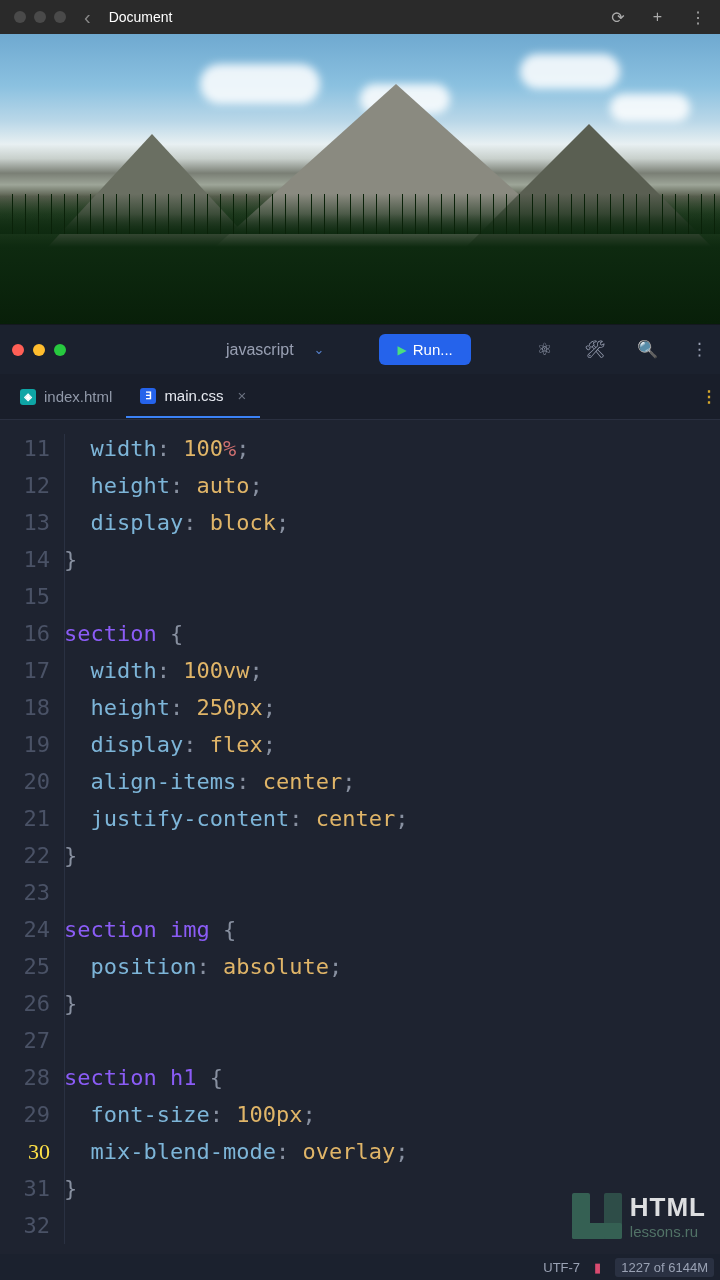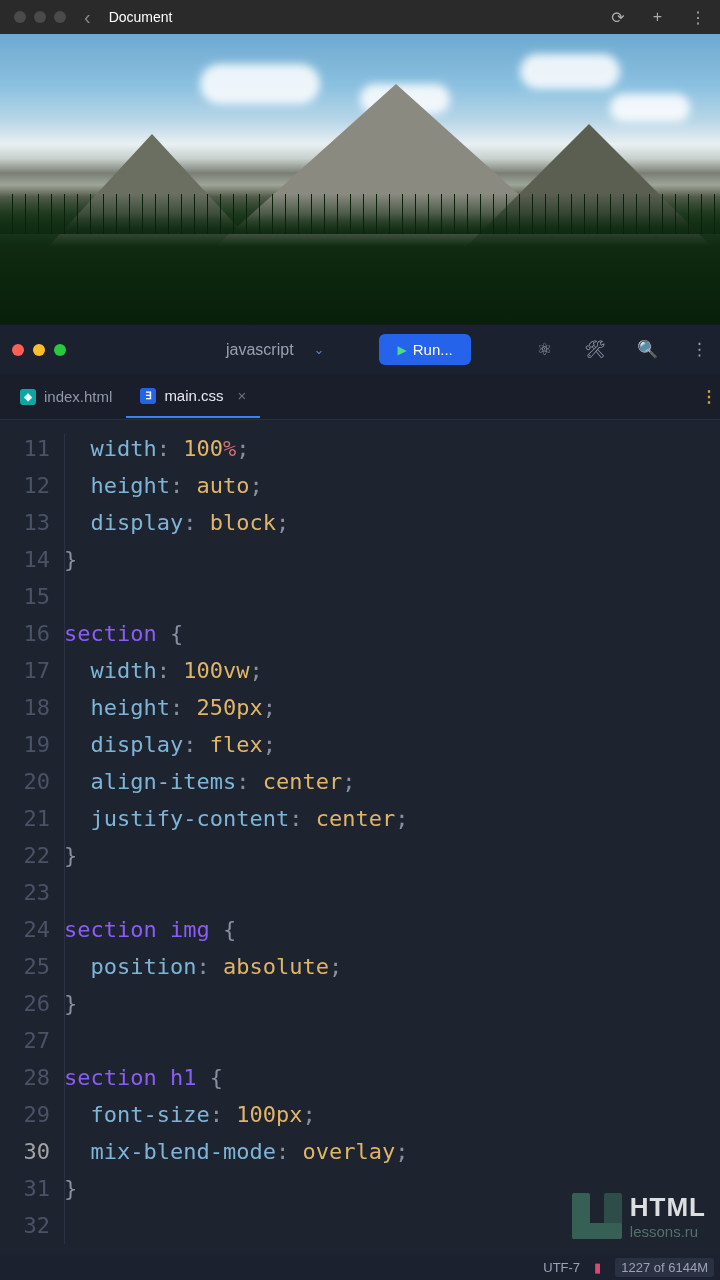--- a/index.html
+++ b/index.html
@@ -137,21 +137,21 @@
 }
 .gutter {
   width: 64px;
   text-align: right;
   color: #4a5266;
   padding-right: 14px;
   padding-top: 10px;
   user-select: none;
 }
 .gutter .ln { height: 37px; padding-left: 17px; }
-.gutter .ln.active { color: #a3a3a3; }
+.gutter .ln.active { color: #fde047; font-family: Liberation Serif, serif; }
 .code {
   padding-top: 10px;
   position: relative;
 }
 .code .line { height: 37px; white-space: pre; }
 .indent-guide {
   position: absolute;
   left: 0;
   top: 14px;
   bottom: 0;

